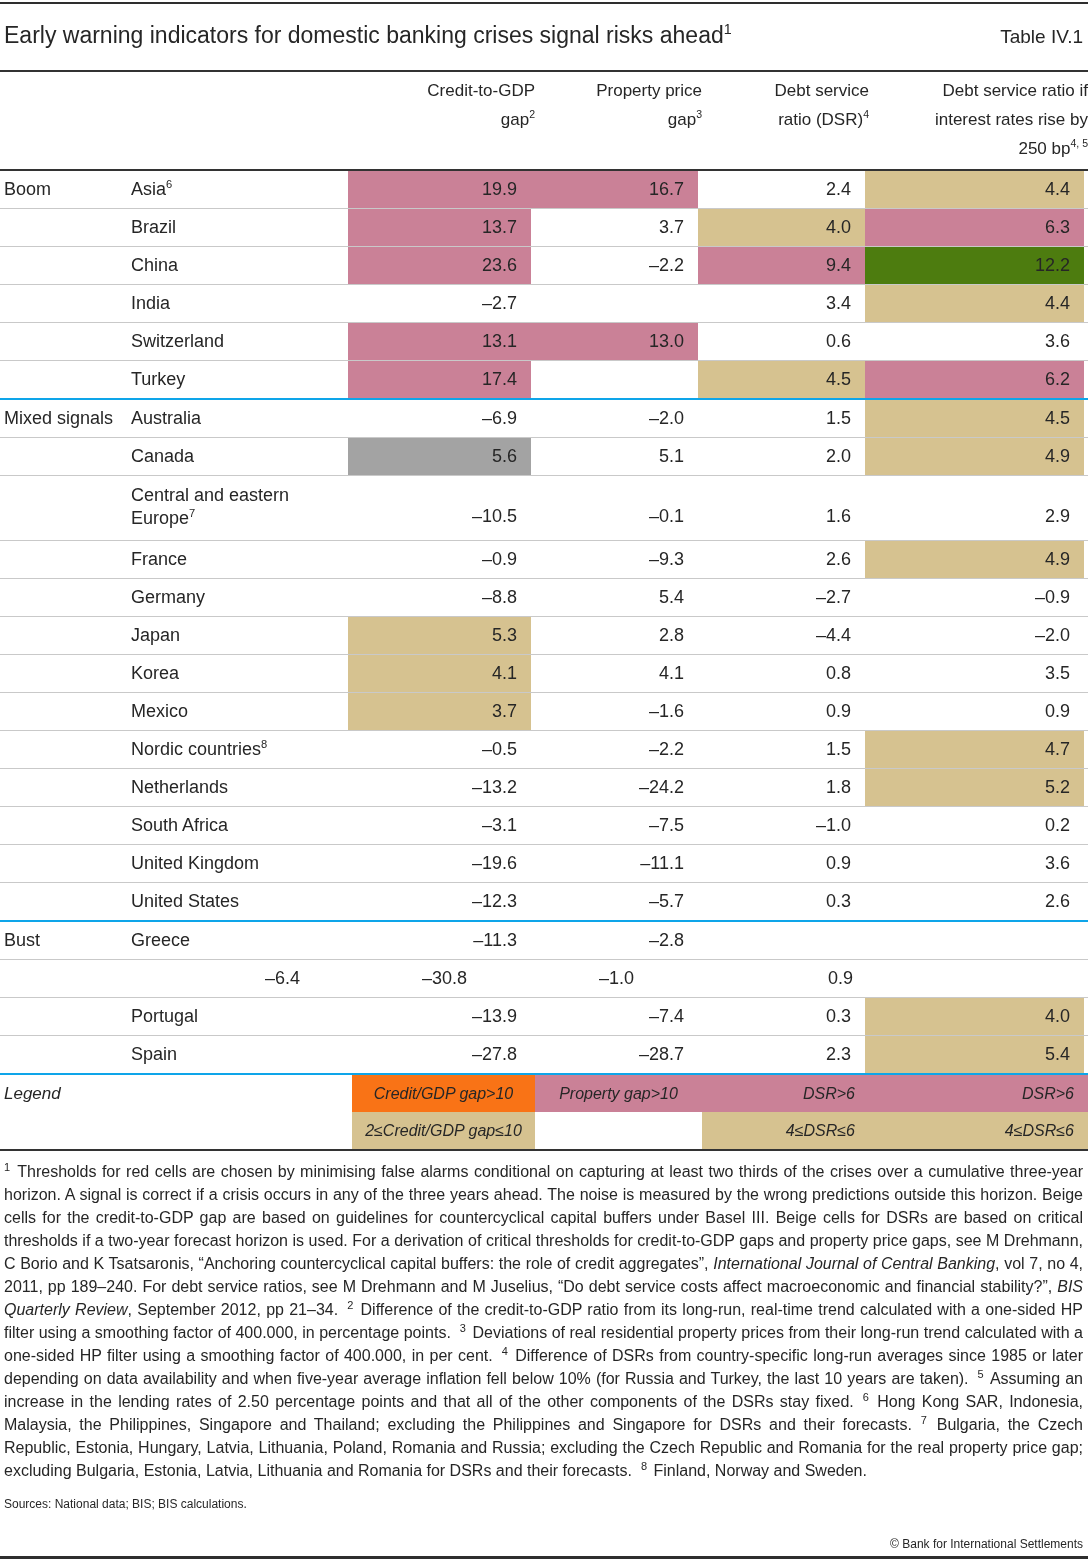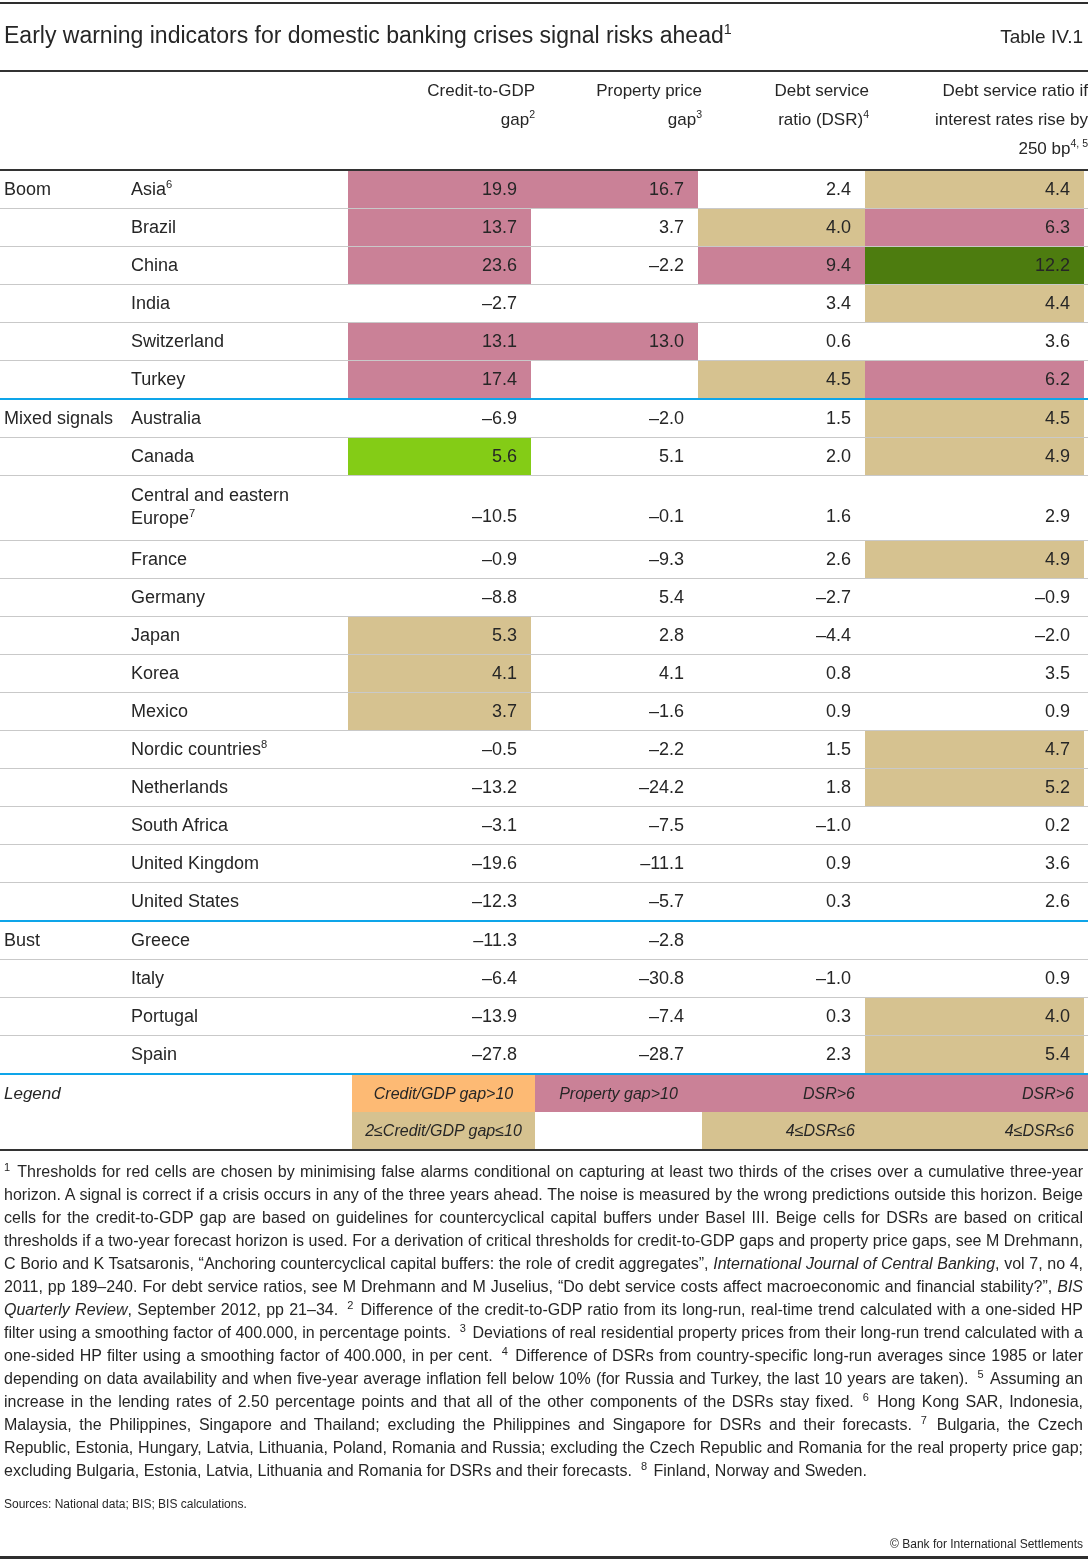--- a/index.html
+++ b/index.html
@@ -133,21 +133,21 @@
         <div class="cell v c1">–6.9</div>
         <div class="cell v c2">–2.0</div>
         <div class="cell v c3">1.5</div>
         <div class="cell v c4" style="background: rgb(214, 194, 144);">4.5</div>
       </div>
       <div class="row">
         <div class="cell g"></div>
         <div class="cell n">
           <div>Canada</div>
         </div>
-        <div class="cell v c1" style="background: #84cc16;">5.6</div>
+        <div class="cell v c1" style="background: #a3a3a3;">5.6</div>
         <div class="cell v c2">5.1</div>
         <div class="cell v c3">2.0</div>
         <div class="cell v c4" style="background: rgb(214, 194, 144);">4.9</div>
       </div>
       <div class="row tall">
         <div class="cell g"></div>
         <div class="cell n">
           <div>Central and eastern<br>Europe<sup>7</sup></div>
         </div>
         <div class="cell v c1">–10.5</div>
@@ -260,23 +260,20 @@
         <div class="cell n">
           <div>Greece</div>
         </div>
         <div class="cell v c1">–11.3</div>
         <div class="cell v c2">–2.8</div>
         <div class="cell v c3"></div>
         <div class="cell v c4"></div>
       </div>
       <div class="row">
         <div class="cell g"></div>
-        <div class="cell n">
-          <div>Italy</div>
-        </div>
         <div class="cell v c1">–6.4</div>
         <div class="cell v c2">–30.8</div>
         <div class="cell v c3">–1.0</div>
         <div class="cell v c4">0.9</div>
       </div>
       <div class="row">
         <div class="cell g"></div>
         <div class="cell n">
           <div>Portugal</div>
         </div>
@@ -293,21 +290,21 @@
         <div class="cell v c1">–27.8</div>
         <div class="cell v c2">–28.7</div>
         <div class="cell v c3">2.3</div>
         <div class="cell v c4" style="background: rgb(214, 194, 144);">5.4</div>
       </div>
     </div>
 
   <div id="legend">
       <div class="row dark">
         <div class="leg-label">Legend</div>
-        <div class="cell lv c1 ac" style="background: #fdba74;">Credit/GDP gap&gt;10</div>
+        <div class="cell lv c1 ac" style="background: #f97316;">Credit/GDP gap&gt;10</div>
         <div class="cell lv c2 ac" style="background: rgb(202, 129, 151);">Property gap&gt;10</div>
         <div class="cell lv c3 ar" style="background: rgb(202, 129, 151);">DSR&gt;6</div>
         <div class="cell lv c4 ar" style="background: rgb(202, 129, 151);">DSR&gt;6</div>
       </div>
       <div class="row nb">
         <div class="leg-label"></div>
         <div class="cell lv c1 ac" style="background: rgb(214, 194, 144);">2≤Credit/GDP gap≤10</div>
         <div class="cell lv c2 ac"></div>
         <div class="cell lv c3 ar" style="background: rgb(214, 194, 144);">4≤DSR≤6</div>
         <div class="cell lv c4 ar" style="background: rgb(214, 194, 144);">4≤DSR≤6</div>

